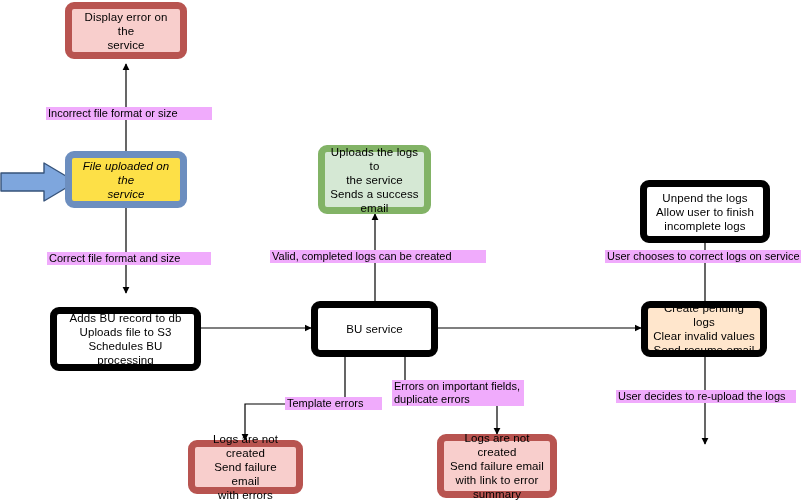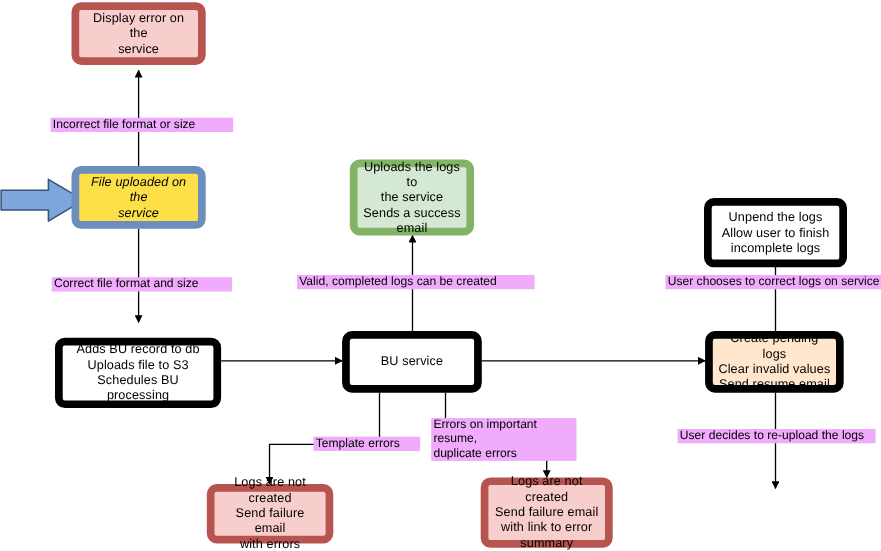--- a/index.html
+++ b/index.html
@@ -133,20 +133,20 @@
 
   <div class="edge-label" style="left:46px; top:107px; width:162px;">Incorrect file format or size</div>
 
   <div class="edge-label" style="left:270px; top:250px; width:212px;">Valid, completed logs can be created</div>
 
   <div class="edge-label" style="left:47px; top:252px; width:160px;">Correct file format and size</div>
 
 
   <div class="edge-label" style="left:285px; top:397px; width:93px;">Template errors</div>
 
-  <div class="edge-label" style="left:392px; top:380px; width:128px;">Errors on important resume,
+  <div class="edge-label" style="left:392px; top:380px; width:128px;">Errors on important fields,
 duplicate errors</div>
 
   <div class="edge-label" style="left:605px; top:250px; width:196px;">User chooses to correct logs on service</div>
 
   <div class="edge-label" style="left:616px; top:390px; width:176px;">User decides to re-upload the logs</div>
 
 </div>
 
 </body></html>

